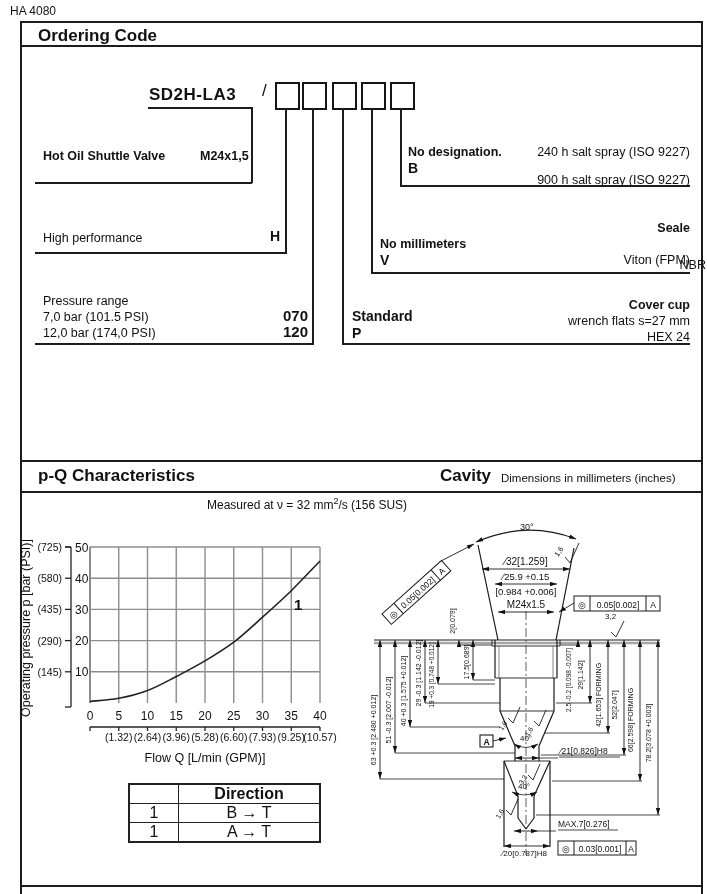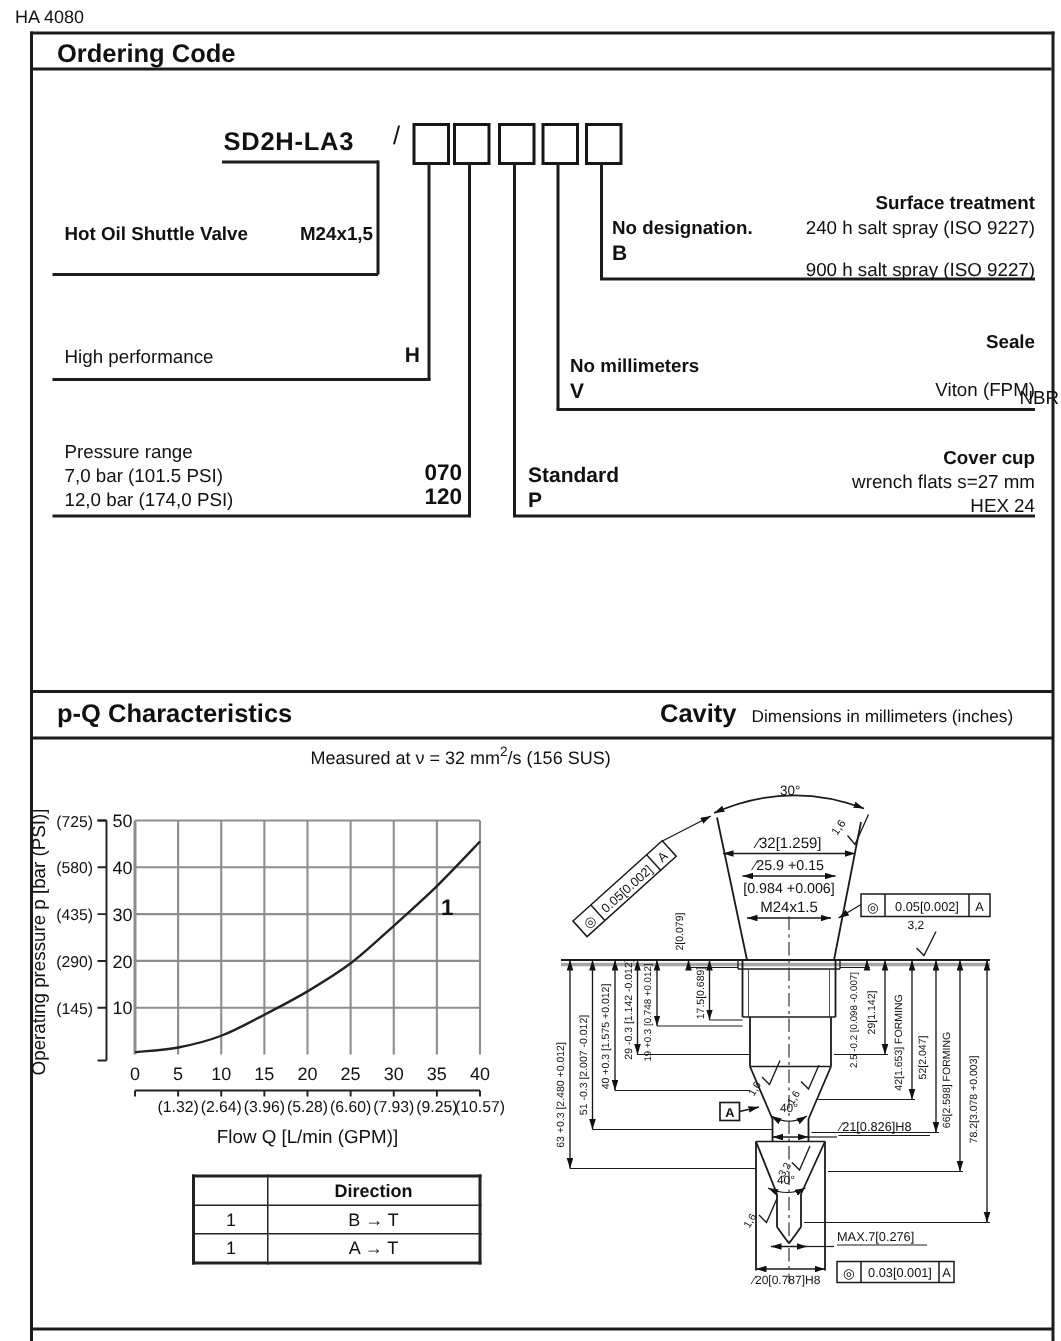--- a/index.html
+++ b/index.html
@@ -7,21 +7,21 @@
         font-family:"Liberation Sans",sans-serif;color:#111;}
   .abs{position:absolute;}
   .hl{position:absolute;height:1.5px;background:#1c1c1c;}
   .vl{position:absolute;width:1.5px;background:#1c1c1c;}
   .b{font-weight:bold;}
   .t12{font-size:12px;} .t125{font-size:12.5px;} .t14{font-size:14px;} .t15{font-size:15px;} .t17{font-size:17px;}
   .r{text-align:right;}
   .code-box{position:absolute;top:82px;width:21px;height:24px;border:2px solid #161616;background:#fff;}
   svg text{font-family:"Liberation Sans",sans-serif;fill:#111;}
   table.dir{border-collapse:collapse;}
-  table.dir td,table.dir th{border:1.6px solid #222;font-size:12px;height:18px;text-align:center;padding:0 4px;}
+  table.dir td,table.dir th{border:1.6px solid #222;font-size:16px;height:18px;text-align:center;padding:0 4px;}
   table.dir{border:2.2px solid #222;}
 </style>
 </head>
 <body>
 
 <div class="page">
 
   <div class="abs t12" style="left:10px;top:4px;">HA 4080</div>
 
   <div class="hl" style="left:20px;top:21px;width:683px;height:2px;"></div>
@@ -61,21 +61,20 @@
 
   <div class="abs t125" style="left:43px;top:294px;">Pressure range</div>
   <div class="abs t125" style="left:43px;top:310px;">7,0 bar (101.5 PSI)</div>
   <div class="abs t125" style="left:43px;top:326px;">12,0 bar (174,0 PSI)</div>
   <div class="abs b t15 r" style="left:258px;top:307px;width:50px;">070</div>
   <div class="abs b t15 r" style="left:258px;top:323px;width:50px;">120</div>
 
   <div class="abs b t14" style="left:352px;top:308px;">Standard</div>
   <div class="abs b t14" style="left:352px;top:325px;">P</div>
 
-  <div class="abs b t125 r" style="left:430px;top:128px;width:260px;">Surface treatment</div>
   <div class="abs b t125" style="left:408px;top:145px;">No designation.</div>
   <div class="abs t125 r" style="left:500px;top:145px;width:190px;">240 h salt spray (ISO 9227)</div>
   <div class="abs b t14" style="left:408px;top:160px;">B</div>
   <div class="abs t125 r" style="left:500px;top:161px;width:190px;margin-top:12px;">900 h salt spray (ISO 9227)</div>
 
   <div class="abs b t125 r" style="left:430px;top:221px;width:260px;">Seale</div>
   <div class="abs b t125" style="left:380px;top:237px;">No millimeters</div>
   <div class="abs t125 r" style="left:516px;top:237px;width:190px;margin-top:21px;">NBR</div>
   <div class="abs b t14" style="left:380px;top:252px;">V</div>
   <div class="abs b t125 r" style="left:430px;top:298px;width:260px;">Cover cup</div>

